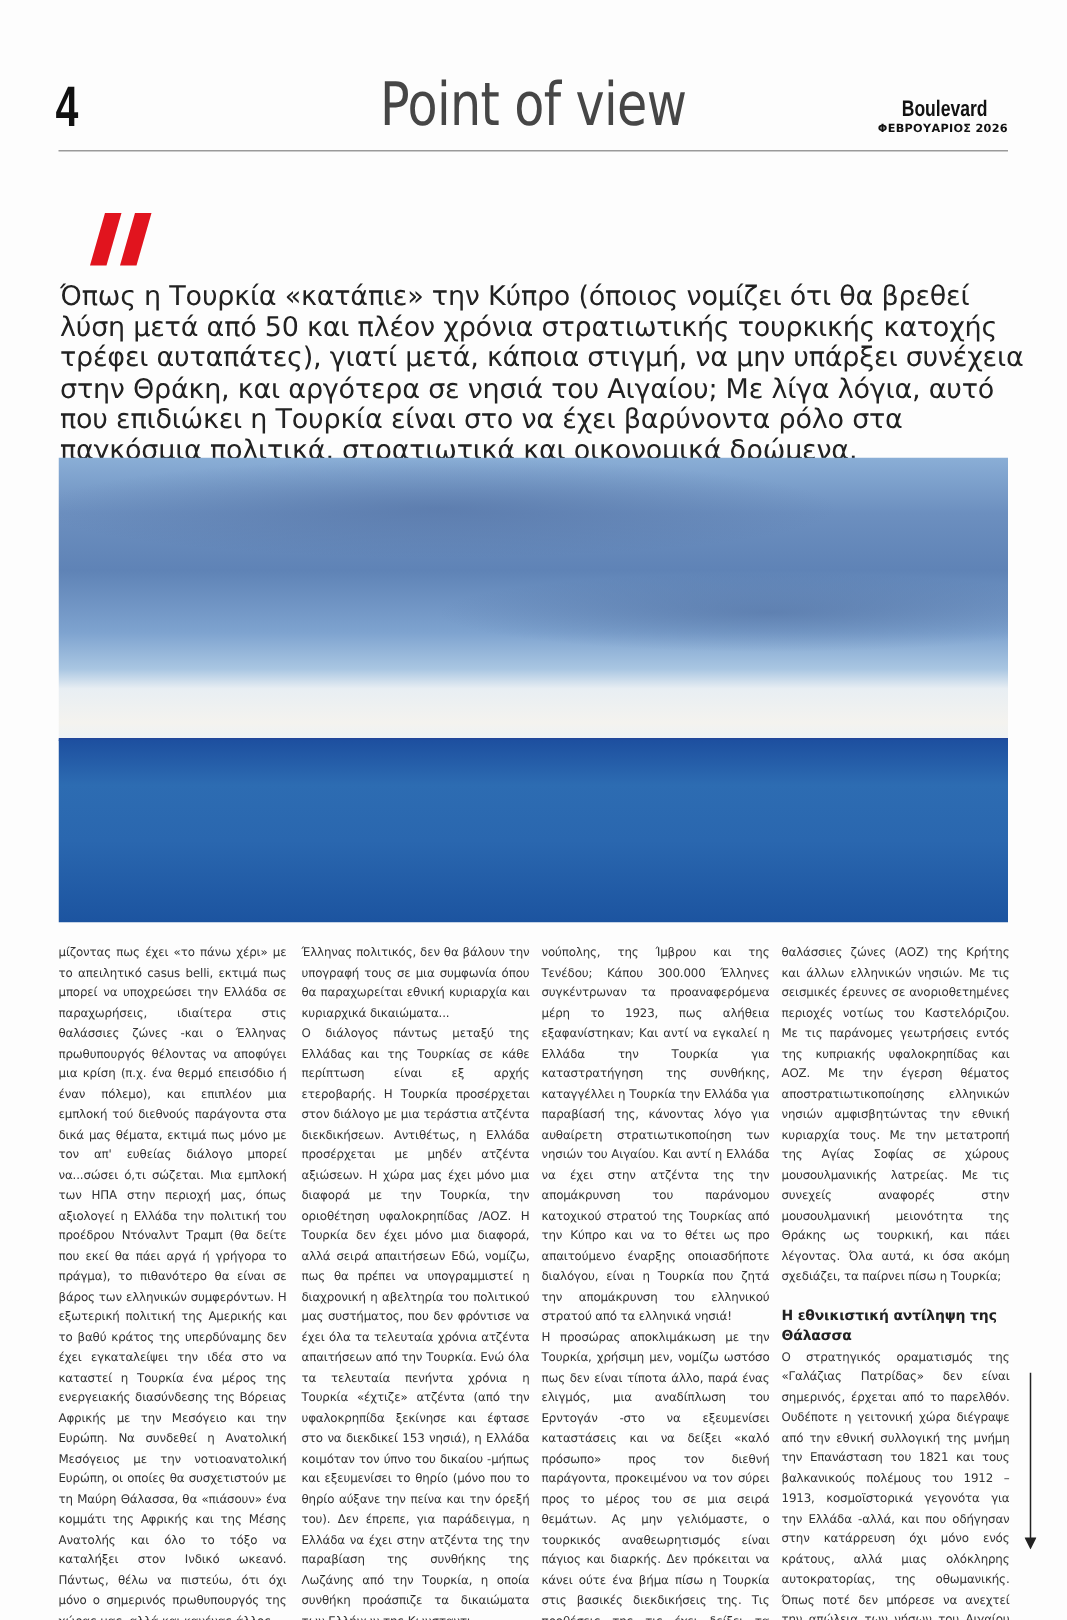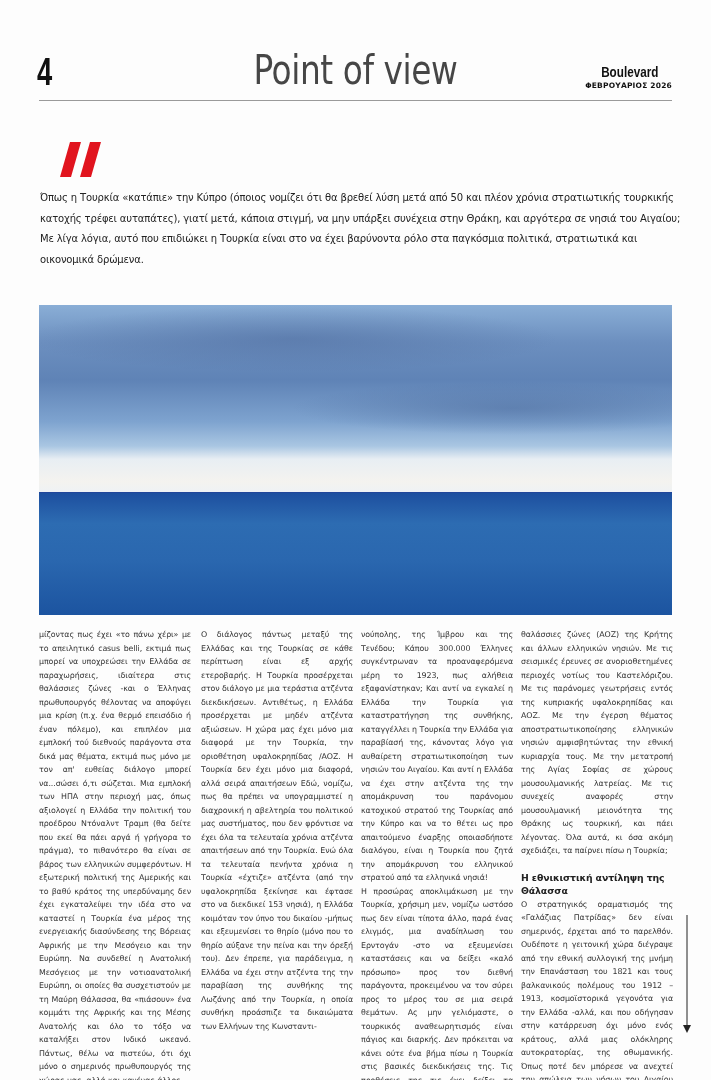--- a/index.html
+++ b/index.html
@@ -12,21 +12,21 @@
          letter-spacing:-0.5px; }
   .section-title span { display:inline-block; transform:scaleX(0.82); -webkit-text-stroke:0; font-weight:normal; color:#333; opacity:0.9; }
   .brand { position:absolute; right:39px; top:62px; text-align:left; }
   .brand-name { font-family:"Liberation Sans", sans-serif; font-weight:bold; font-size:15px; line-height:15px;
          display:inline-block; transform:scaleX(0.78); transform-origin:right top; color:#111; }
   .brand-date { font-family:"DejaVu Sans", sans-serif; font-weight:bold; font-size:7.5px; line-height:10px; color:#111;
          letter-spacing:0.2px; }
   .header-rule { position:absolute; left:39px; width:633px; top:100px; height:1px; background:#9a9a9a; }
 
   .quote-mark { position:absolute; left:60px; top:140px; width:50px; height:40px; }
-  .pull-quote { position:absolute; left:40px; width:650px; top:188px; font-size:10px; line-height:20.5px;
+  .pull-quote { position:absolute; left:40px; width:650px; top:188px; font-size:18px; line-height:20.5px;
          color:#222; letter-spacing:-0.15px; }
 
   .photo { position:absolute; left:39px; top:305px; width:633px; height:310px; overflow:hidden; }
   .photo .sky { position:absolute; left:0; top:0; width:100%; height:188px;
          background:
            radial-gradient(ellipse 60% 25% at 40% 18%, rgba(80,110,160,0.55), rgba(80,110,160,0) 70%),
            radial-gradient(ellipse 50% 20% at 75% 55%, rgba(70,100,150,0.45), rgba(70,100,150,0) 70%),
            linear-gradient(180deg, #8aaed6 0%, #6c8fbf 20%, #5f83b6 40%, #7ea3cf 62%, #a9c6e2 75%, #e8eef3 82%, #f4f3ef 94%, #eef2f5 100%); }
   .photo .sea { position:absolute; left:0; top:188px; width:100%; height:122px;
          background: linear-gradient(180deg, #1d4f9f 0%, #2d6cb2 25%, #2a67af 55%, #1c54a0 100%); }
@@ -64,20 +64,21 @@
   <div class="sky"></div>
   <div class="horizon"></div>
   <div class="sea"></div>
 </div>
 
 <div class="columns">
   <div class="col col1">
     <p>μίζοντας πως έχει «το πάνω χέρι» με το απειλητικό casus belli, εκτιμά πως μπορεί να υποχρεώσει την Ελλάδα σε παραχωρήσεις, ιδιαίτερα στις θαλάσσιες ζώνες -και ο Έλληνας πρωθυπουργός θέλοντας να αποφύγει μια κρίση (π.χ. ένα θερμό επεισόδιο ή έναν πόλεμο), και επιπλέον μια εμπλοκή τού διεθνούς παράγοντα στα δικά μας θέματα, εκτιμά πως μόνο με τον απ' ευθείας διάλογο μπορεί να...σώσει ό,τι σώζεται. Μια εμπλοκή των ΗΠΑ στην περιοχή μας, όπως αξιολογεί η Ελλάδα την πολιτική του προέδρου Ντόναλντ Τραμπ (θα δείτε που εκεί θα πάει αργά ή γρήγορα το πράγμα), το πιθανότερο θα είναι σε βάρος των ελληνικών συμφερόντων. Η εξωτερική πολιτική της Αμερικής και το βαθύ κράτος της υπερδύναμης δεν έχει εγκαταλείψει την ιδέα στο να καταστεί η Τουρκία ένα μέρος της ενεργειακής διασύνδεσης της Βόρειας Αφρικής με την Μεσόγειο και την Ευρώπη. Να συνδεθεί η Ανατολική Μεσόγειος με την νοτιοανατολική Ευρώπη, οι οποίες θα συσχετιστούν με τη Μαύρη Θάλασσα, θα «πιάσουν» ένα κομμάτι της Αφρικής και της Μέσης Ανατολής και όλο το τόξο να καταλήξει στον Ινδικό ωκεανό. Πάντως, θέλω να πιστεύω, ότι όχι μόνο ο σημερινός πρωθυπουργός της χώρας μας, αλλά και κανένας άλλος</p>
   </div>
   <div class="col col2">
+    <p>Έλληνας πολιτικός, δεν θα βάλουν την υπογραφή τους σε μια συμφωνία όπου θα παραχωρείται εθνική κυριαρχία και κυριαρχικά δικαιώματα...</p>
     <p>Ο διάλογος πάντως μεταξύ της Ελλάδας και της Τουρκίας σε κάθε περίπτωση είναι εξ αρχής ετεροβαρής. Η Τουρκία προσέρχεται στον διάλογο με μια τεράστια ατζέντα διεκδικήσεων. Αντιθέτως, η Ελλάδα προσέρχεται με μηδέν ατζέντα αξιώσεων. Η χώρα μας έχει μόνο μια διαφορά με την Τουρκία, την οριοθέτηση υφαλοκρηπίδας /ΑΟΖ. Η Τουρκία δεν έχει μόνο μια διαφορά, αλλά σειρά απαιτήσεων Εδώ, νομίζω, πως θα πρέπει να υπογραμμιστεί η διαχρονική η αβελτηρία του πολιτικού μας συστήματος, που δεν φρόντισε να έχει όλα τα τελευταία χρόνια ατζέντα απαιτήσεων από την Τουρκία. Ενώ όλα τα τελευταία πενήντα χρόνια η Τουρκία «έχτιζε» ατζέντα (από την υφαλοκρηπίδα ξεκίνησε και έφτασε στο να διεκδικεί 153 νησιά), η Ελλάδα κοιμόταν τον ύπνο του δικαίου -μήπως και εξευμενίσει το θηρίο (μόνο που το θηρίο αύξανε την πείνα και την όρεξή του). Δεν έπρεπε, για παράδειγμα, η Ελλάδα να έχει στην ατζέντα της την παραβίαση της συνθήκης της Λωζάνης από την Τουρκία, η οποία συνθήκη προάσπιζε τα δικαιώματα των Ελλήνων της Κωνσταντι-</p>
   </div>
   <div class="col col3">
     <p>νούπολης, της Ίμβρου και της Τενέδου; Κάπου 300.000 Έλληνες συγκέντρωναν τα προαναφερόμενα μέρη το 1923, πως αλήθεια εξαφανίστηκαν; Και αντί να εγκαλεί η Ελλάδα την Τουρκία για καταστρατήγηση της συνθήκης, καταγγέλλει η Τουρκία την Ελλάδα για παραβίασή της, κάνοντας λόγο για αυθαίρετη στρατιωτικοποίηση των νησιών του Αιγαίου. Και αντί η Ελλάδα να έχει στην ατζέντα της την απομάκρυνση του παράνομου κατοχικού στρατού της Τουρκίας από την Κύπρο και να το θέτει ως προ απαιτούμενο έναρξης οποιασδήποτε διαλόγου, είναι η Τουρκία που ζητά την απομάκρυνση του ελληνικού στρατού από τα ελληνικά νησιά!</p>
     <p>Η προσώρας αποκλιμάκωση με την Τουρκία, χρήσιμη μεν, νομίζω ωστόσο πως δεν είναι τίποτα άλλο, παρά ένας ελιγμός, μια αναδίπλωση του Ερντογάν -στο να εξευμενίσει καταστάσεις και να δείξει «καλό πρόσωπο» προς τον διεθνή παράγοντα, προκειμένου να τον σύρει προς το μέρος του σε μια σειρά θεμάτων. Ας μην γελιόμαστε, ο τουρκικός αναθεωρητισμός είναι πάγιος και διαρκής. Δεν πρόκειται να κάνει ούτε ένα βήμα πίσω η Τουρκία στις βασικές διεκδικήσεις της. Τις προθέσεις της τις έχει δείξει τα τελευταία χρόνια. Με το τουρκο – λιβυκό σύμφωνο όπου απέκλεισε</p>
   </div>
   <div class="col col4">
     <p>θαλάσσιες ζώνες (ΑΟΖ) της Κρήτης και άλλων ελληνικών νησιών. Με τις σεισμικές έρευνες σε ανοριοθετημένες περιοχές νοτίως του Καστελόριζου. Με τις παράνομες γεωτρήσεις εντός της κυπριακής υφαλοκρηπίδας και ΑΟΖ. Με την έγερση θέματος αποστρατιωτικοποίησης ελληνικών νησιών αμφισβητώντας την εθνική κυριαρχία τους. Με την μετατροπή της Αγίας Σοφίας σε χώρους μουσουλμανικής λατρείας. Με τις συνεχείς αναφορές στην μουσουλμανική μειονότητα της Θράκης ως τουρκική, και πάει λέγοντας. Όλα αυτά, κι όσα ακόμη σχεδιάζει, τα παίρνει πίσω η Τουρκία;</p>
     <p class="subhead">Η εθνικιστική αντίληψη της Θάλασσα</p>
     <p>Ο στρατηγικός οραματισμός της «Γαλάζιας Πατρίδας» δεν είναι σημερινός, έρχεται από το παρελθόν. Ουδέποτε η γειτονική χώρα διέγραψε από την εθνική συλλογική της μνήμη την Επανάσταση του 1821 και τους βαλκανικούς πολέμους του 1912 – 1913, κοσμοϊστορικά γεγονότα για την Ελλάδα -αλλά, και που οδήγησαν στην κατάρρευση όχι μόνο ενός κράτους, αλλά μιας ολόκληρης αυτοκρατορίας, της οθωμανικής. Όπως ποτέ δεν μπόρεσε να ανεχτεί την απώλεια των νήσων του Αιγαίου -κι άν</p>

